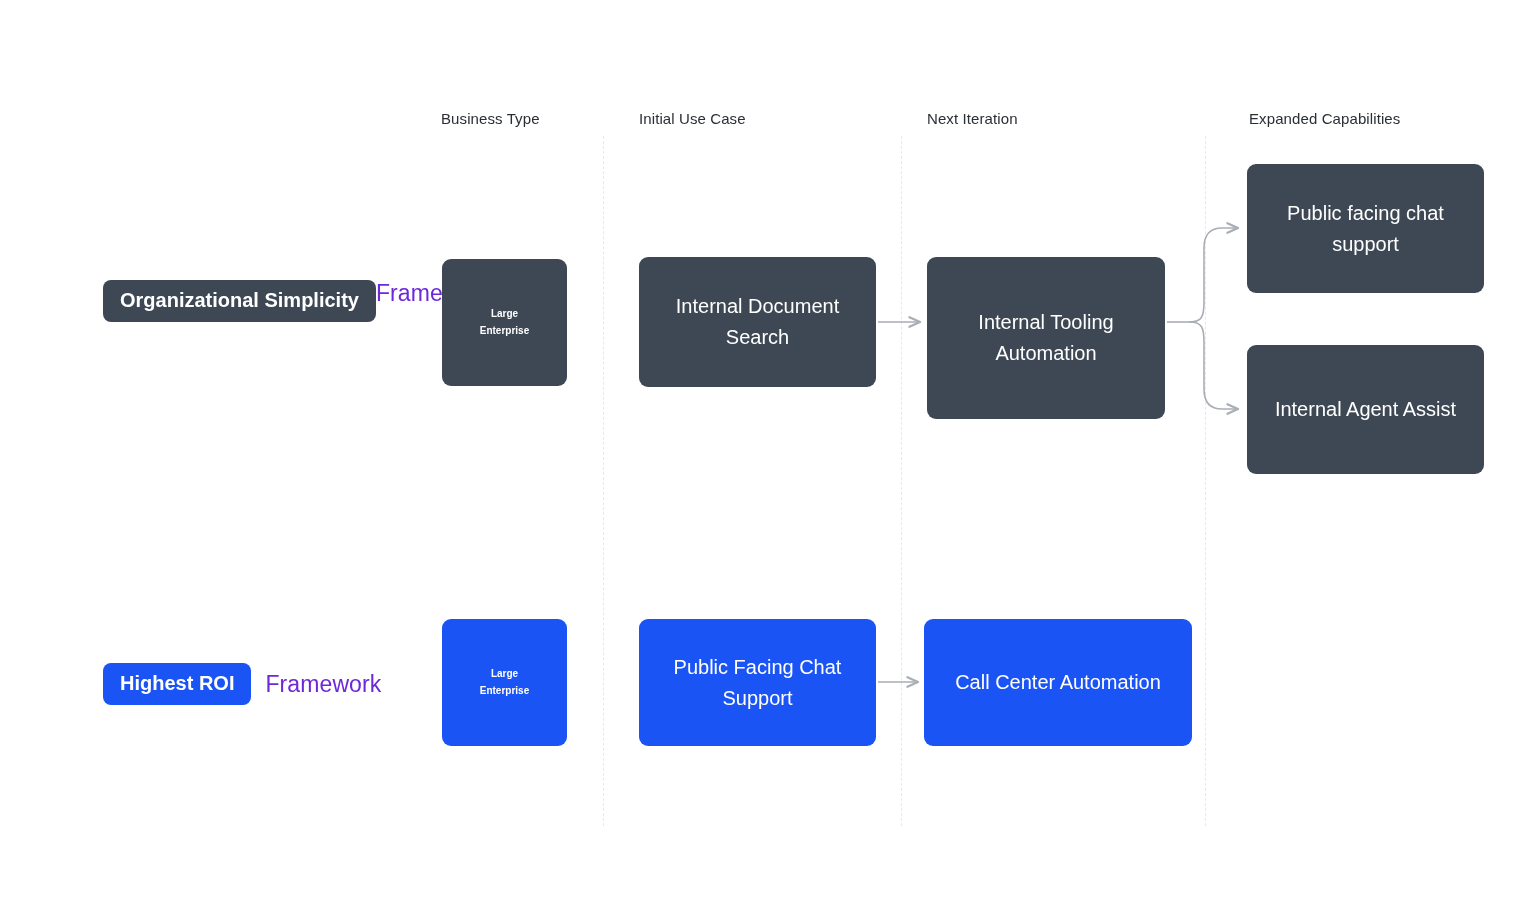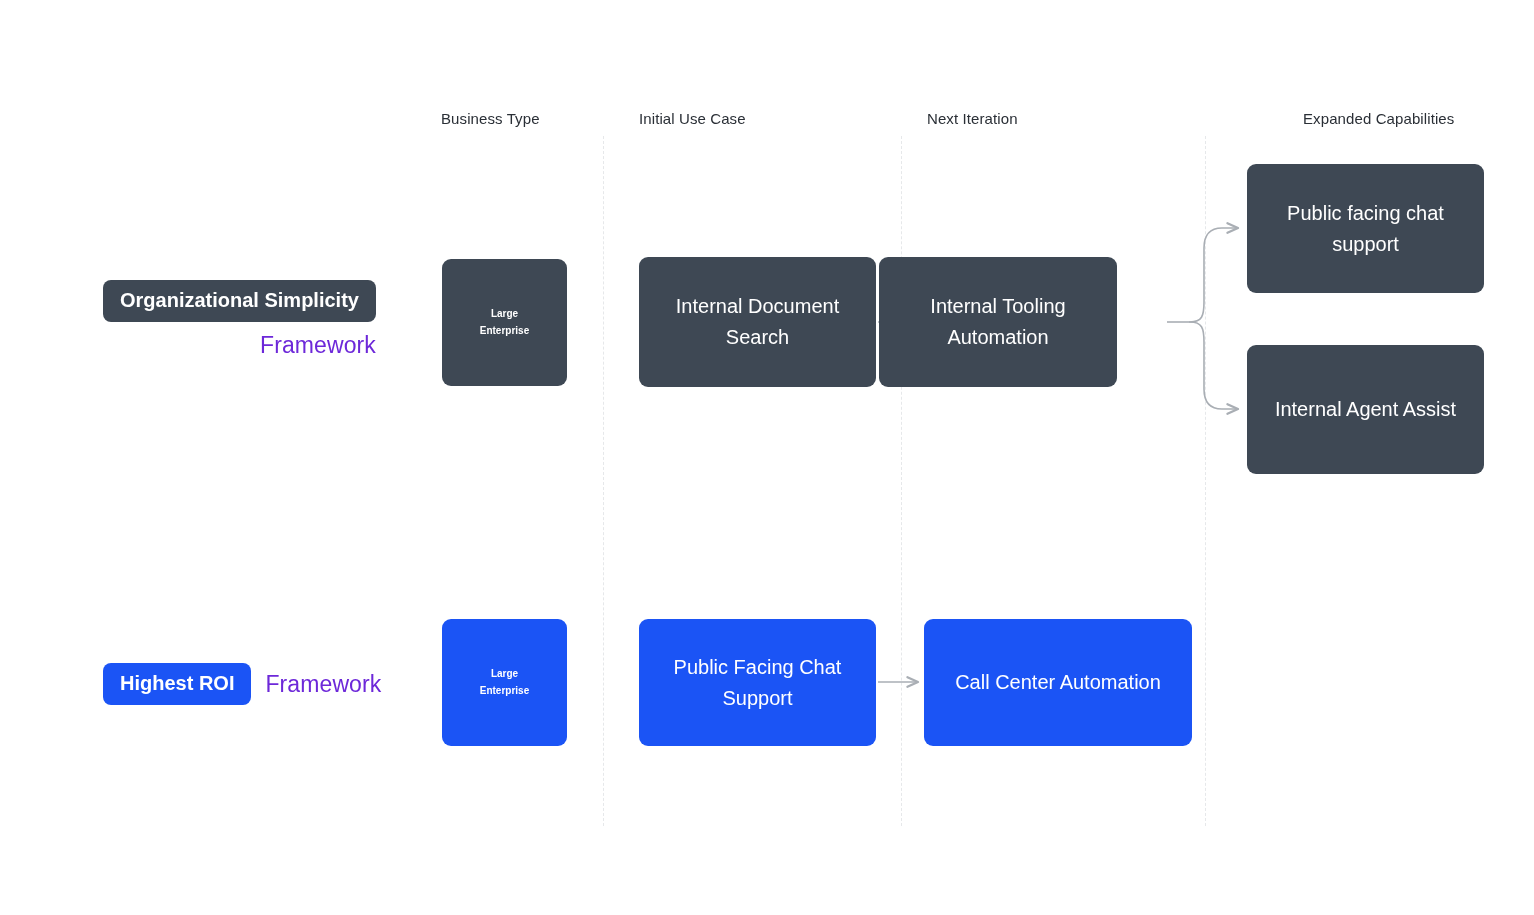--- a/index.html
+++ b/index.html
@@ -37,22 +37,22 @@
     color: #2a2f36;
     font-weight: 400;
     white-space: nowrap;
     letter-spacing: 0.1px;
   }
 
   
   .framework-group {
     position: absolute;
     display: flex;
-    flex-direction: column;
-    align-items: flex-end;
+    flex-direction: row;
+    align-items: flex-start;
   }
   .badge-row {
     display: flex;
     align-items: center;
     gap: 14px;
   }
   .badge {
     display: inline-flex;
     align-items: center;
     justify-content: center;
@@ -115,21 +115,21 @@
 
 <div id="canvas">
 
   <div class="col-divider" style="left:591px"></div>
   <div class="col-divider" style="left:889px"></div>
   <div class="col-divider" style="left:1193px"></div>
 
   <div class="col-header" style="left:429px; top:110px">Business Type</div>
   <div class="col-header" style="left:627px; top:110px">Initial Use Case</div>
   <div class="col-header" style="left:915px; top:110px">Next Iteration</div>
-  <div class="col-header" style="left:1291px; top:110px">Expanded Capabilities</div>
+  <div class="col-header" style="left:1237px; top:110px">Expanded Capabilities</div>
 
   <div class="framework-group" style="left:91px; top:280px">
     <div class="badge-row">
       <span class="badge badge-dark badge-lg">Organizational Simplicity</span>
     </div>
     <div class="stack-gap"></div>
     <div class="badge-row">
       <span class="framework-word">Framework</span>
     </div>
   </div>
@@ -170,21 +170,21 @@
 
     <g>
       <path d="M866,682 L906,682" fill="none" stroke="#a9aeb4" stroke-width="1.6" marker-end="url(#arrowhead)"></path>
     </g>
   </svg>
 
   <div class="node node-dark node-strong" style="left:430px; top:259px; width:125px; height:127px">Large<br>Enterprise</div>
 
   <div class="node node-dark" style="left:627px; top:257px; width:237px; height:130px">Internal Document Search</div>
 
-  <div class="node node-dark" style="left:867px; top:257px; width:238px; height:130px">Internal Tooling Automation</div>
+  <div class="node node-dark" style="left:915px; top:257px; width:238px; height:162px">Internal Tooling Automation</div>
 
   <div class="node node-dark" style="left:1235px; top:164px; width:237px; height:129px">Public facing chat support</div>
 
   <div class="node node-dark" style="left:1235px; top:345px; width:237px; height:129px">Internal Agent Assist</div>
 
   <div class="node node-blue node-strong" style="left:430px; top:619px; width:125px; height:127px">Large<br>Enterprise</div>
 
   <div class="node node-blue" style="left:627px; top:619px; width:237px; height:127px">Public Facing Chat Support</div>
 
   <div class="node node-blue" style="left:912px; top:619px; width:268px; height:127px">Call Center Automation</div>

